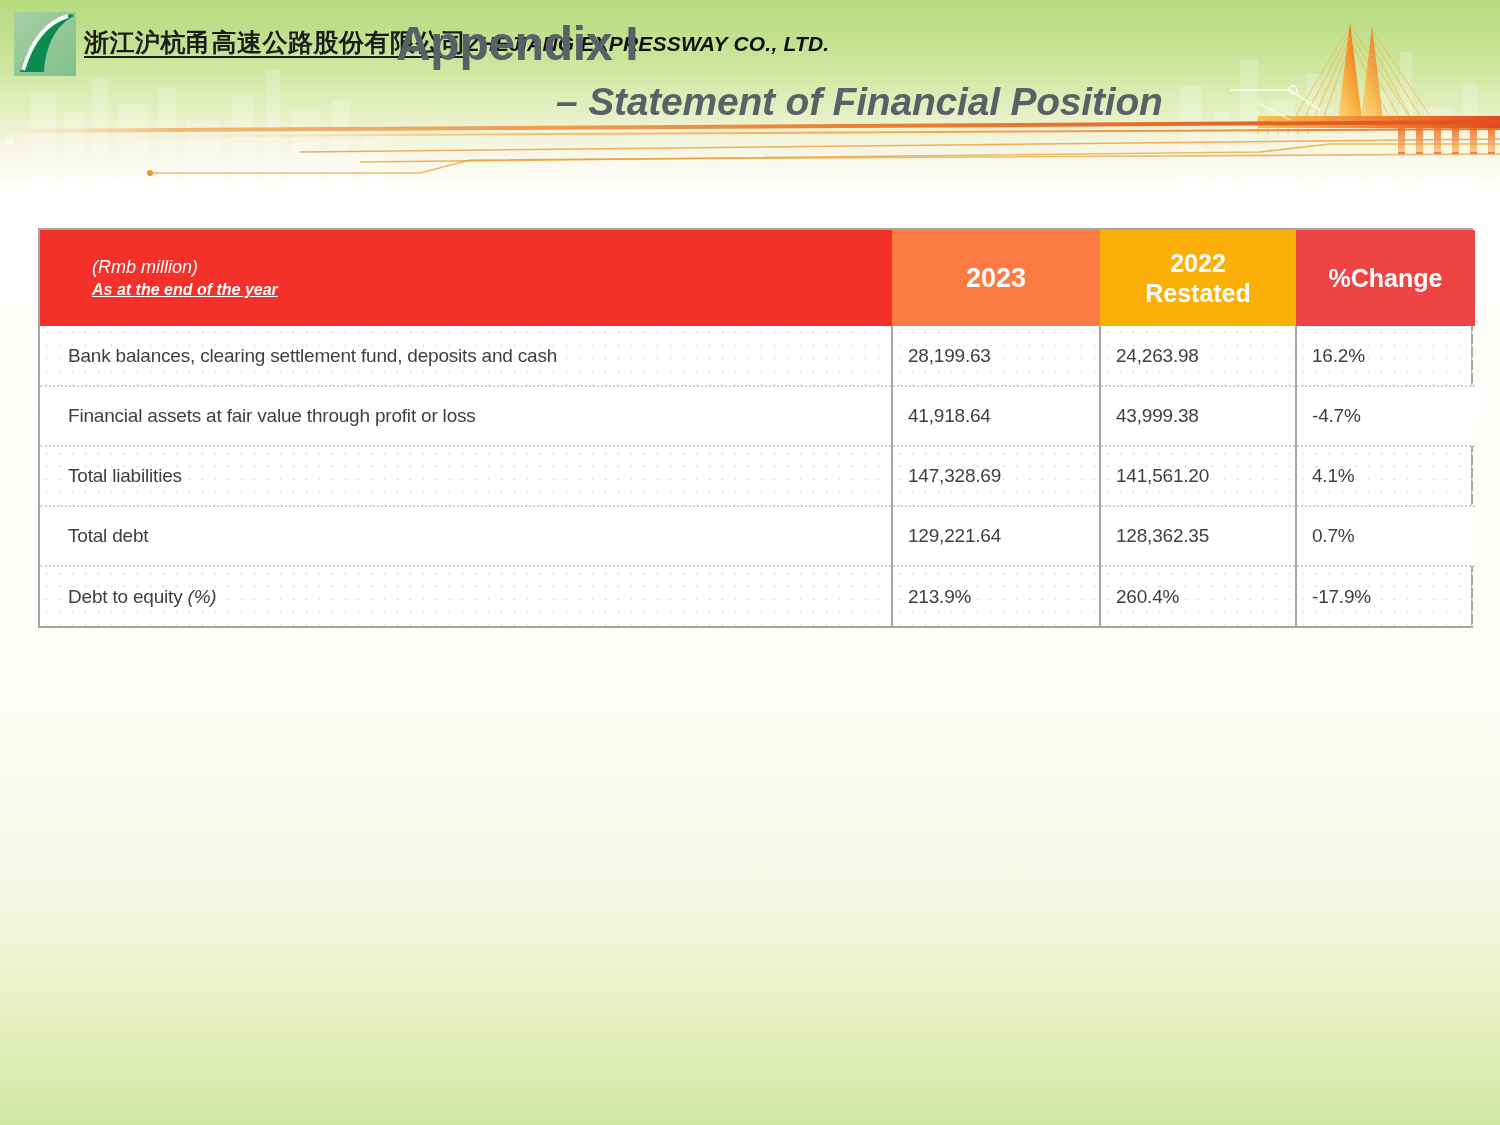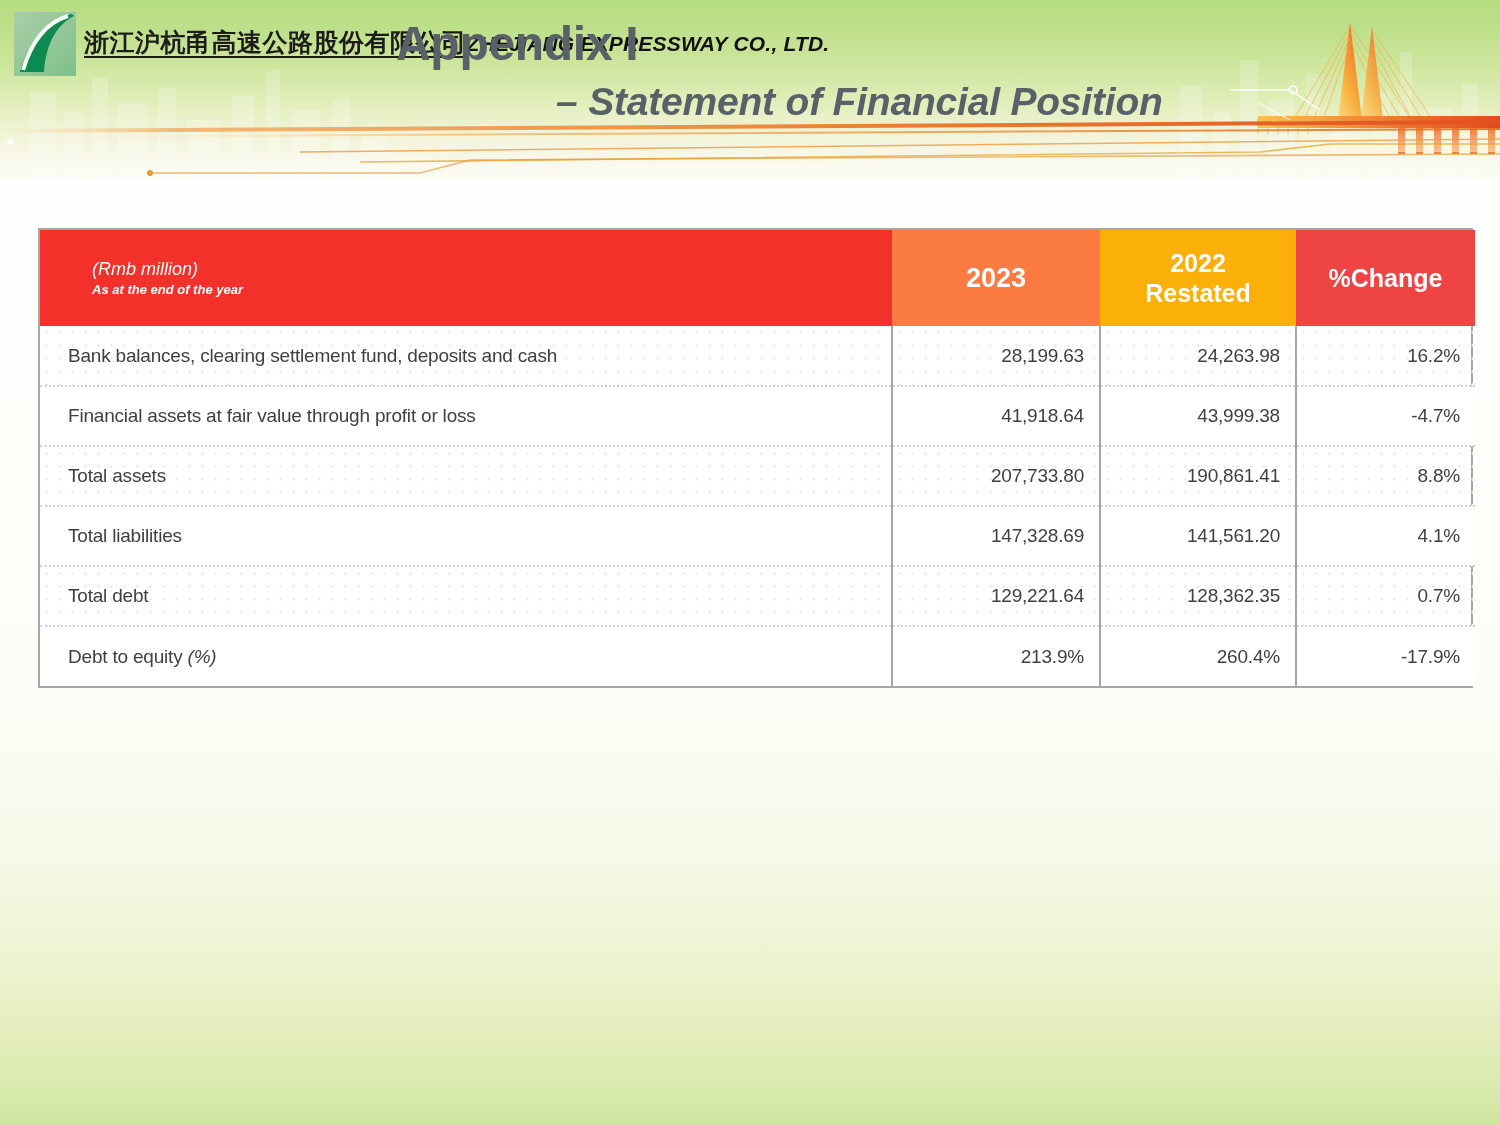--- a/index.html
+++ b/index.html
@@ -166,22 +166,23 @@
     display: block;
     font-style: italic;
     font-weight: 400;
     font-size: 18px;
     line-height: 1.35;
   }
   th.h-label .sub2 {
     display: block;
     font-style: italic;
     font-weight: 700;
-    font-size: 13px;
+    font-size: 16px;
     line-height: 1.35;
+    text-decoration: underline;
   }
   th.h-2023 {
     background: #fb7b43;
     font-size: 27px;
     text-align: center;
   }
   th.h-2022 {
     background: #fbaf09;
     font-size: 25px;
     text-align: center;
@@ -206,21 +207,21 @@
   tbody tr:last-child td { border-bottom: none; }
 
   td.t-label {
     text-align: left;
     padding-left: 28px;
     letter-spacing: -.2px;
   }
   td.t-label i { font-style: italic; }
 
   td.t-num {
-    text-align: right;
+    text-align: left;
     border-left: 2px solid #a6a6a6;
     letter-spacing: -.2px;
   }
 
   
   tbody tr:nth-child(odd) td {
     background-image:
       radial-gradient(circle, #e9e9e9 1px, transparent 1.2px);
     background-size: 13px 13px;
   }
@@ -395,26 +396,20 @@
             <td class="t-num">24,263.98</td>
             <td class="t-num">16.2%</td>
           </tr>
           <tr>
             <td class="t-label">Financial assets at fair value through profit or loss</td>
             <td class="t-num">41,918.64</td>
             <td class="t-num">43,999.38</td>
             <td class="t-num">-4.7%</td>
           </tr>
           <tr>
-            <td class="t-label">Total assets</td>
-            <td class="t-num">207,733.80</td>
-            <td class="t-num">190,861.41</td>
-            <td class="t-num">8.8%</td>
-          </tr>
-          <tr>
             <td class="t-label">Total liabilities</td>
             <td class="t-num">147,328.69</td>
             <td class="t-num">141,561.20</td>
             <td class="t-num">4.1%</td>
           </tr>
           <tr>
             <td class="t-label">Total debt</td>
             <td class="t-num">129,221.64</td>
             <td class="t-num">128,362.35</td>
             <td class="t-num">0.7%</td>

